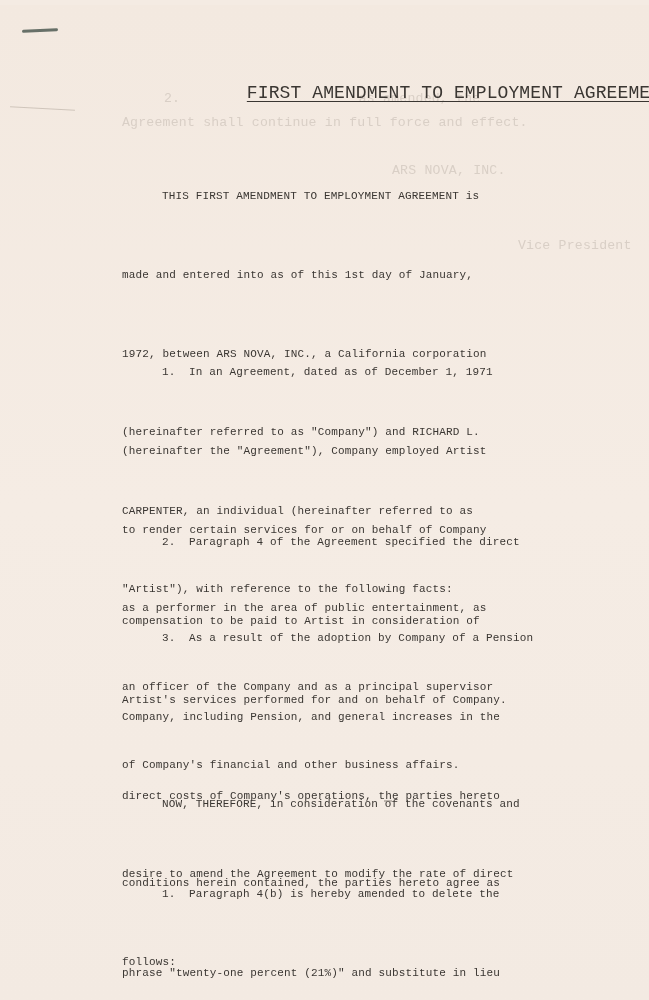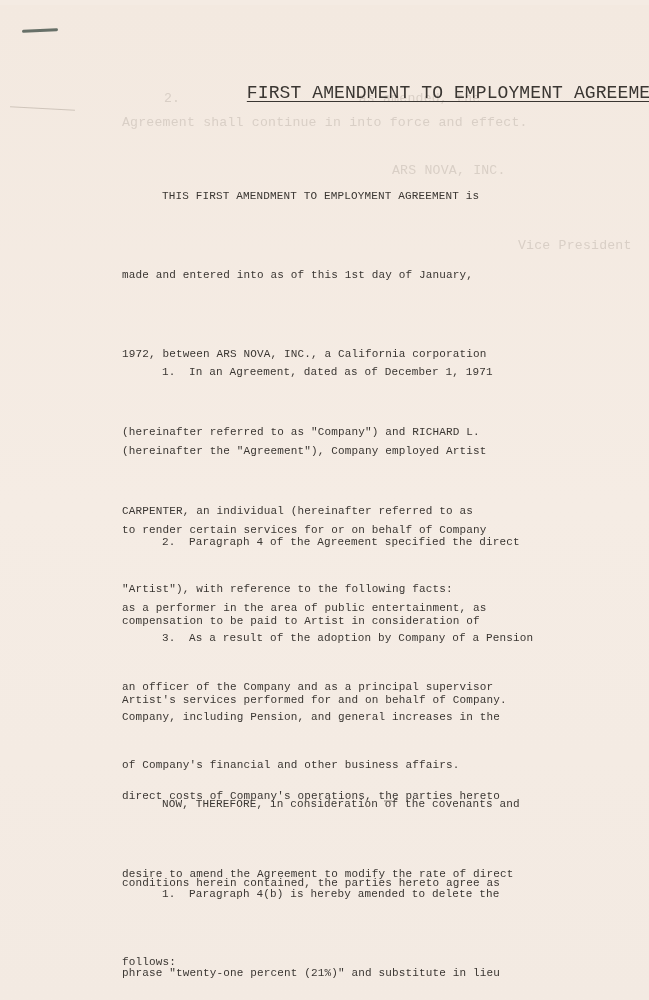--- a/index.html
+++ b/index.html
@@ -75,21 +75,21 @@
     }
   </style>
 </head>
 <body>
 
 <div class="page">
   <div class="staple-mark"></div>
   <div class="fold-line"></div>
 
   <div class="bleed" style="left:164px; top:86px;">2.                      as amended, the</div>
-  <div class="bleed" style="left:122px; top:110px;">Agreement shall continue in into force and effect.</div>
+  <div class="bleed" style="left:122px; top:110px;">Agreement shall continue in full force and effect.</div>
   <div class="bleed" style="left:392px; top:158px;">ARS NOVA, INC.</div>
   <div class="bleed" style="left:518px; top:233px;">Vice President</div>
 
   <div class="title">
     <span>FIRST AMENDMENT TO EMPLOYMENT AGREEMENT</span>
   </div>
 
   <div class="para" style="top:126px;">
     <span class="line indent">THIS FIRST AMENDMENT TO EMPLOYMENT AGREEMENT is</span>
     <span class="line">made and entered into as of this 1st day of January,</span>

